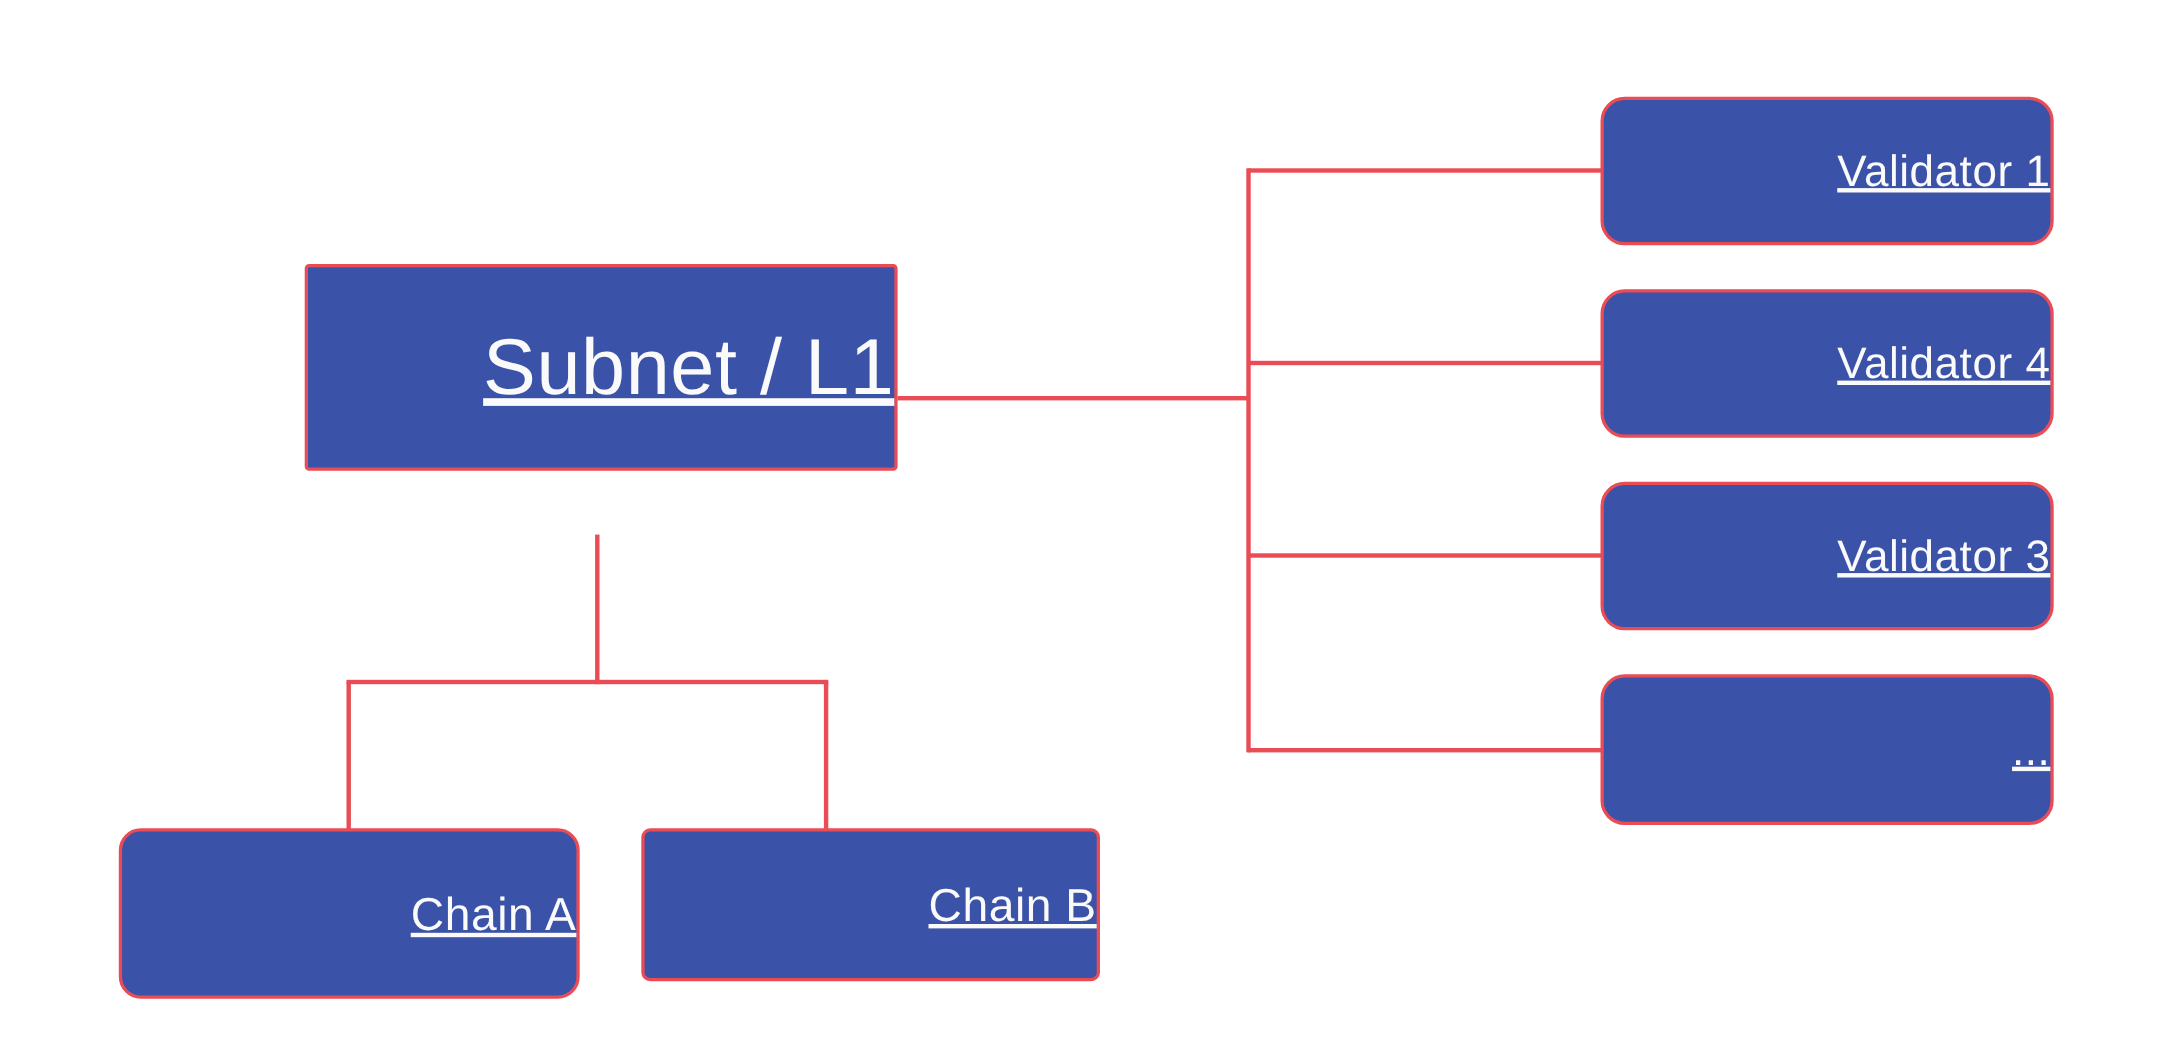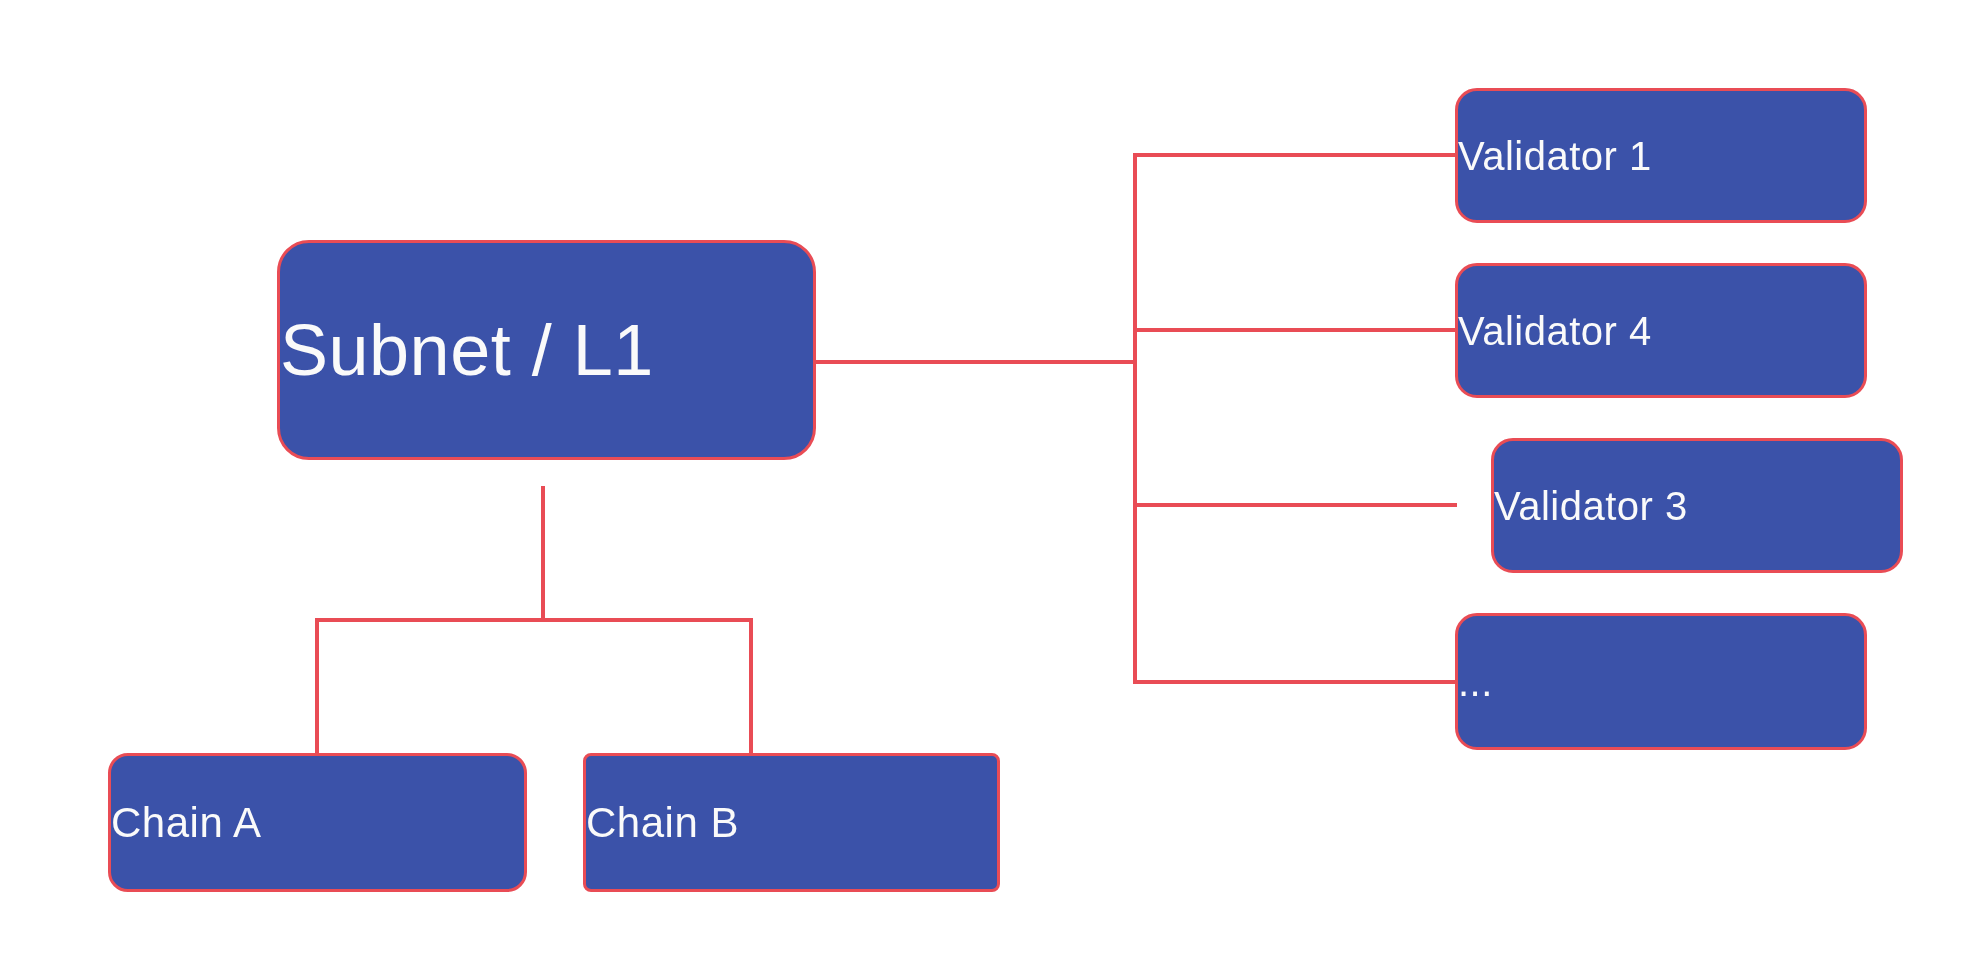--- a/index.html
+++ b/index.html
@@ -32,48 +32,49 @@
   .e-branch-vmore  { left: 1135px; top: 680px; width: 322px; height: 4px; }
   .e-subnet-stem   { left: 541px;  top: 486px; width: 4px;   height: 136px; }
   .e-chains-bar    { left: 315px;  top: 618px; width: 438px; height: 4px; }
   .e-drop-chain-a  { left: 315px;  top: 620px; width: 4px;   height: 135px; }
   .e-drop-chain-b  { left: 749px;  top: 620px; width: 4px;   height: 135px; }
   
   .node {
     position: absolute;
     display: flex;
     align-items: center;
-    justify-content: flex-start;
+    justify-content: flex-end;
     background: var(--node-fill);
     border: 3px solid var(--edge);
     color: var(--label);
     z-index: 2;
     letter-spacing: 0.5px;
     line-height: 1;
     text-align: center;
+    text-decoration: underline;
   }
   .node-subnet {
-    left: 277px; top: 240px; width: 539px; height: 220px;
-    border-radius: 32px; font-size: 72px;
+    left: 277px; top: 240px; width: 539px; height: 188px;
+    border-radius: 4px; font-size: 72px;
   }
   .node-chain-a {
-    left: 108px; top: 753px; width: 419px; height: 139px;
+    left: 108px; top: 753px; width: 419px; height: 155px;
     border-radius: 20px; font-size: 42px;
   }
   .node-chain-b {
     left: 583px; top: 753px; width: 417px; height: 139px;
     border-radius: 8px; font-size: 42px;
   }
   .node-validator {
     left: 1455px; width: 412px; height: 135px;
     border-radius: 22px; font-size: 40px;
   }
   .pos-v1    { top: 88px; }
   .pos-v2    { top: 263px; }
-  .pos-v3    { top: 438px; margin-left: 36px; }
+  .pos-v3    { top: 438px; }
   .pos-vmore { top: 613px; height: 137px; }
 </style>
 </head>
 <body>
 
 <div class="canvas">
 
   <div class="edge-line e-subnet-right"></div>
   <div class="edge-line e-trunk"></div>
   <div class="edge-line e-branch-v1"></div>

